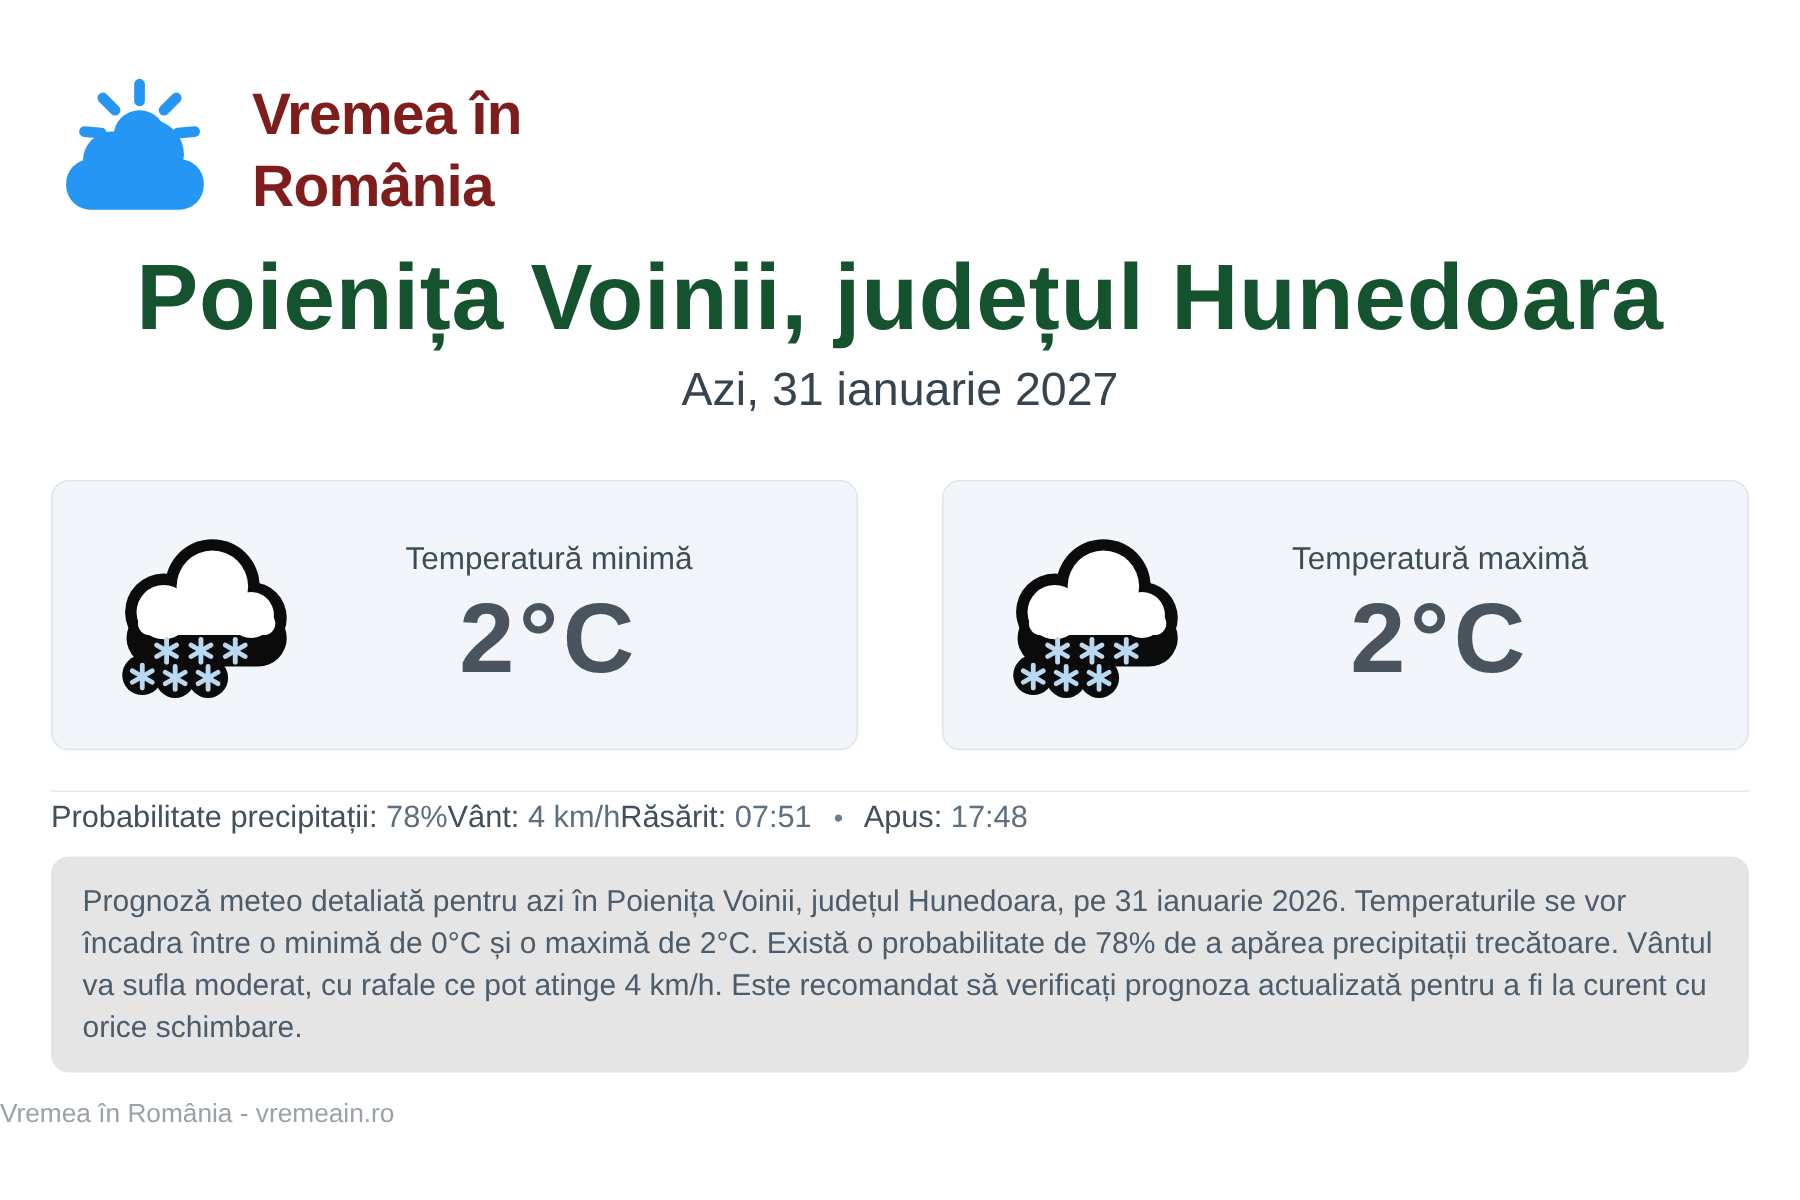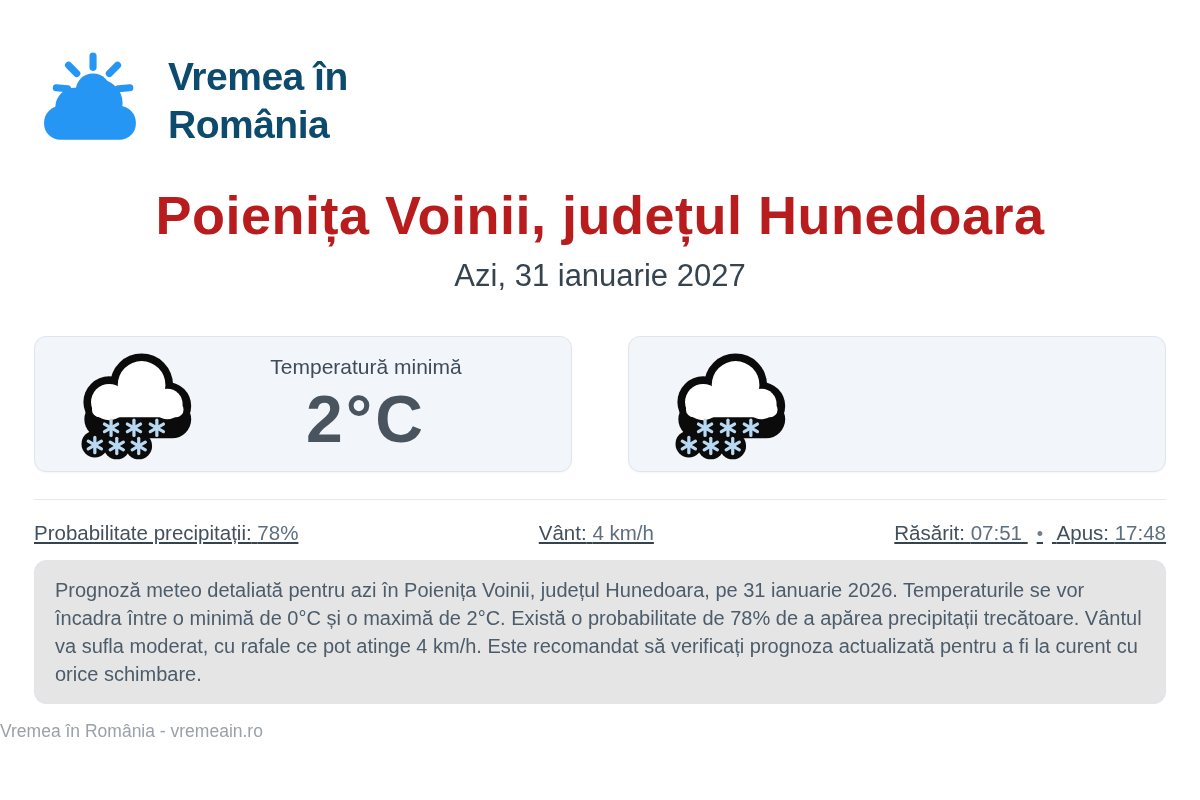--- a/index.html
+++ b/index.html
@@ -17,52 +17,52 @@
     display: flex;
     align-items: center;
     margin: 50px 0 0 40px;
   }
   .logo-icon { width: 102px; height: 102px; flex: 0 0 auto; }
   .logo-text {
     margin-left: 26px;
     font-size: 39px;
     font-weight: 700;
     line-height: 48px;
-    color: #0c4a6e;
+    color: #7f1d1d;
     letter-spacing: -0.5px;
   }
 
   
   .page-title {
-    margin: 36px 34px 0;
+    margin: 20px 34px 0;
     text-align: center;
-    font-size: 54px;
+    font-size: 62px;
     font-weight: 700;
-    color: #b91c1c;
+    color: #14532d;
     letter-spacing: 0.5px;
     line-height: 54px;
   }
   .date-subtitle {
     margin-top: 14px;
     text-align: center;
     font-size: 31px;
     font-weight: 400;
     color: #36444f;
     line-height: 40px;
   }
 
   
   .cards {
     display: flex;
     gap: 56px;
     margin: 40px 34px 0;
   }
   .card {
     flex: 1;
-    height: 136px;
+    height: 180px;
     background: #f2f6fb;
     border: 1px solid #dde5ee;
     border-radius: 12px;
     display: flex;
     align-items: center;
     box-shadow: 0 1px 2px rgba(40,60,90,0.04);
   }
   .card .snow-icon { width: 124px; height: 116px; margin-left: 36px; flex: 0 0 auto; }
   .card-text { flex: 1; text-align: center; padding-right: 34px; }
   .card-label { font-size: 21px; color: #3e4c59; line-height: 26px; }
@@ -72,27 +72,25 @@
     font-weight: 700;
     color: #49545f;
     line-height: 70px;
     letter-spacing: 3px;
   }
 
   
   .stats {
     margin: 27px 34px 0;
     border-top: 1px solid #e5e8ec;
-    padding-top: 20px;
-    display: flex;
-    justify-content: space-between;
+    padding-top: 4px;
+    display: flex;
     align-items: baseline;
     font-size: 20.5px;
     line-height: 26px;
-    text-decoration: underline;
   }
   .stat-label { color: #42505e; }
   .stat-value { color: #5e6f80; }
   .dot-sep { color: #6f7e8c; margin: 0 9px; font-size: 18px; }
 
   
   .description-box {
     margin: 13px 34px 0;
     background: #e5e5e5;
     border: 1px solid #e0e5eb;
@@ -191,20 +189,24 @@
       </svg>
       <div class="card-text">
         <div class="card-label">Temperatură minimă</div>
         <div class="card-value">2°C</div>
       </div>
     </section>
     <section class="card">
       <svg class="snow-icon" viewBox="0 0 130 120">
         <use href="#snowcloud"></use>
       </svg>
+      <div class="card-text">
+        <div class="card-label">Temperatură maximă</div>
+        <div class="card-value">2°C</div>
+      </div>
     </section>
   </div>
 
   <div class="stats">
     <div class="stat">
       <span class="stat-label">Probabilitate precipitații:</span>
       <span class="stat-value">78%</span>
     </div>
     <div class="stat">
       <span class="stat-label">Vânt:</span>

